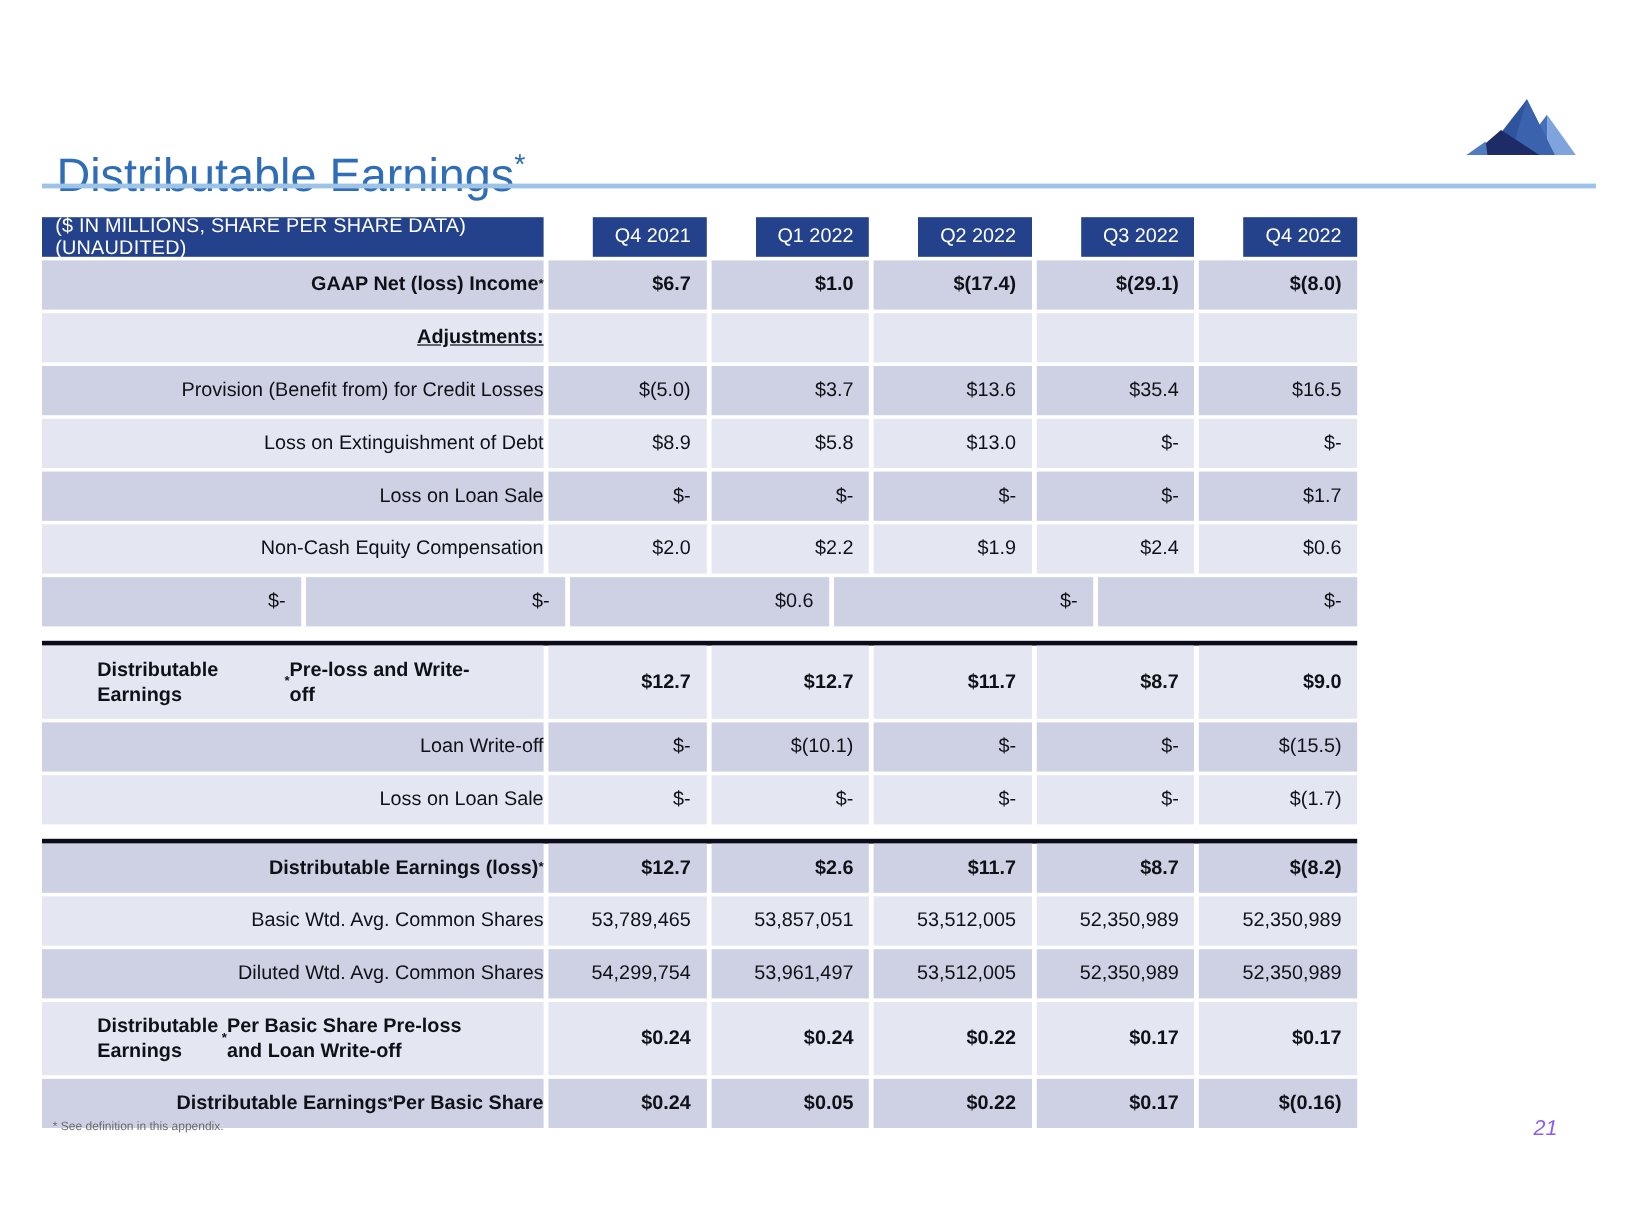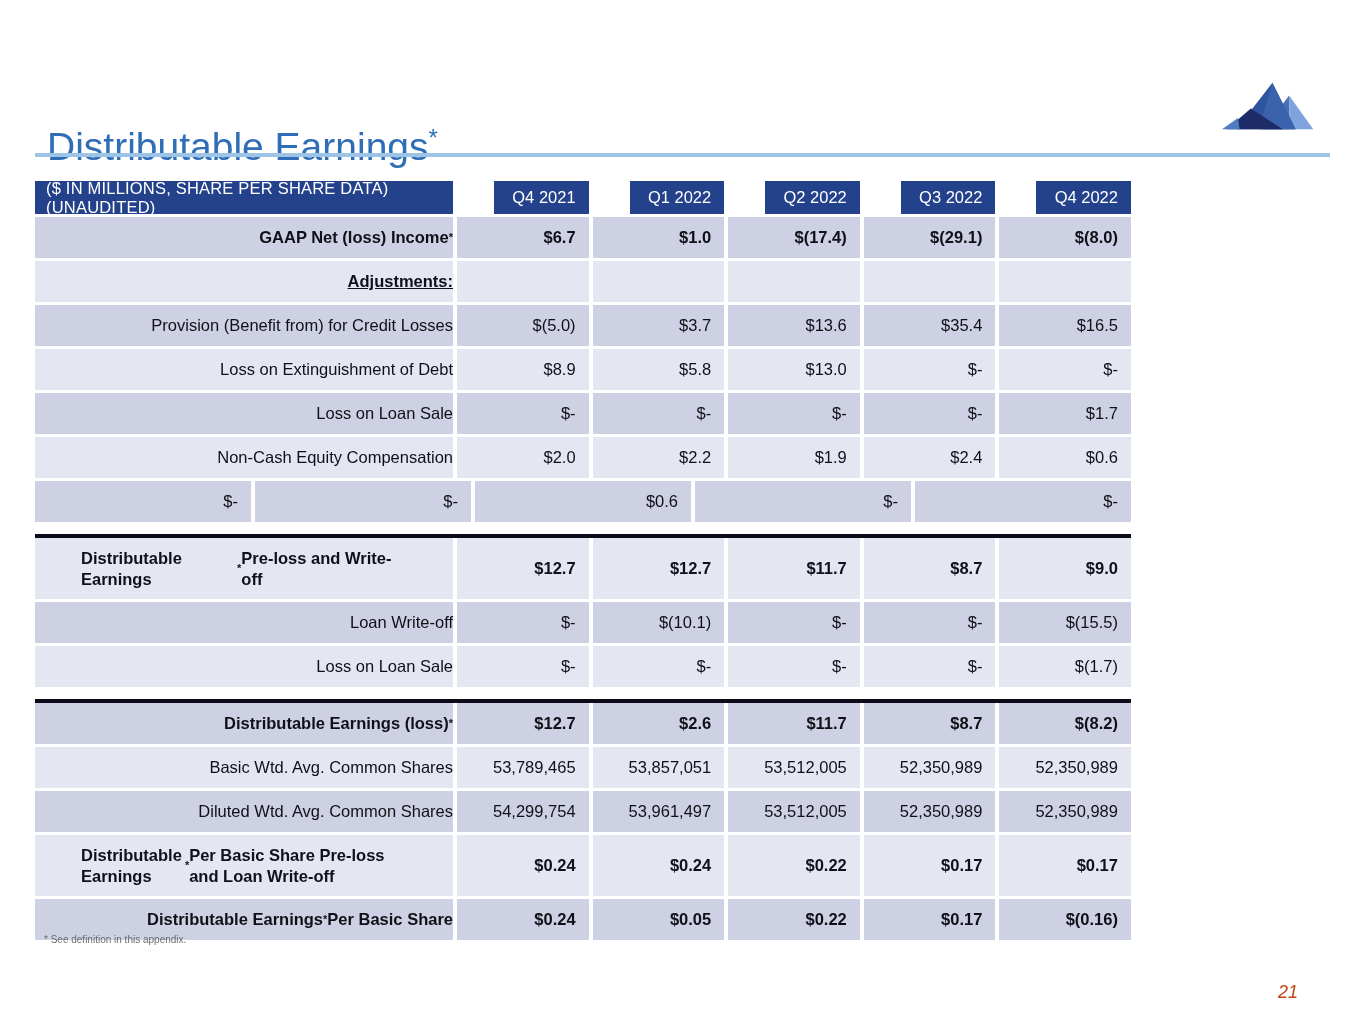--- a/index.html
+++ b/index.html
@@ -55,22 +55,22 @@
   .label.indent { padding-left: 46px; }
   .label.underline { text-decoration: underline; font-weight: bold; }
   .row.tall .label { padding-right: 60px; }
   .cell sup { font-size: 11px; vertical-align: 5px; }
 
   .footnote {
     position: absolute; left: 44px; top: 934px;
     font-size: 10px; color: #6B6B6B;
   }
   .page-number {
-    position: absolute; left: 1278px; top: 982px;
-    font-size: 18px; font-style: italic; color: #c2410c;
+    position: absolute; left: 1278px; top: 930px;
+    font-size: 18px; font-style: italic; color: #8b5cf6;
   }
 </style>
 </head>
 <body>
 
 <div class="slide">
 
   <h1 class="title"><br><span>Distributable Earnings</span><sup>*</sup></h1>
 
   <svg class="logo" width="112" height="72" viewBox="0 0 140 80">

